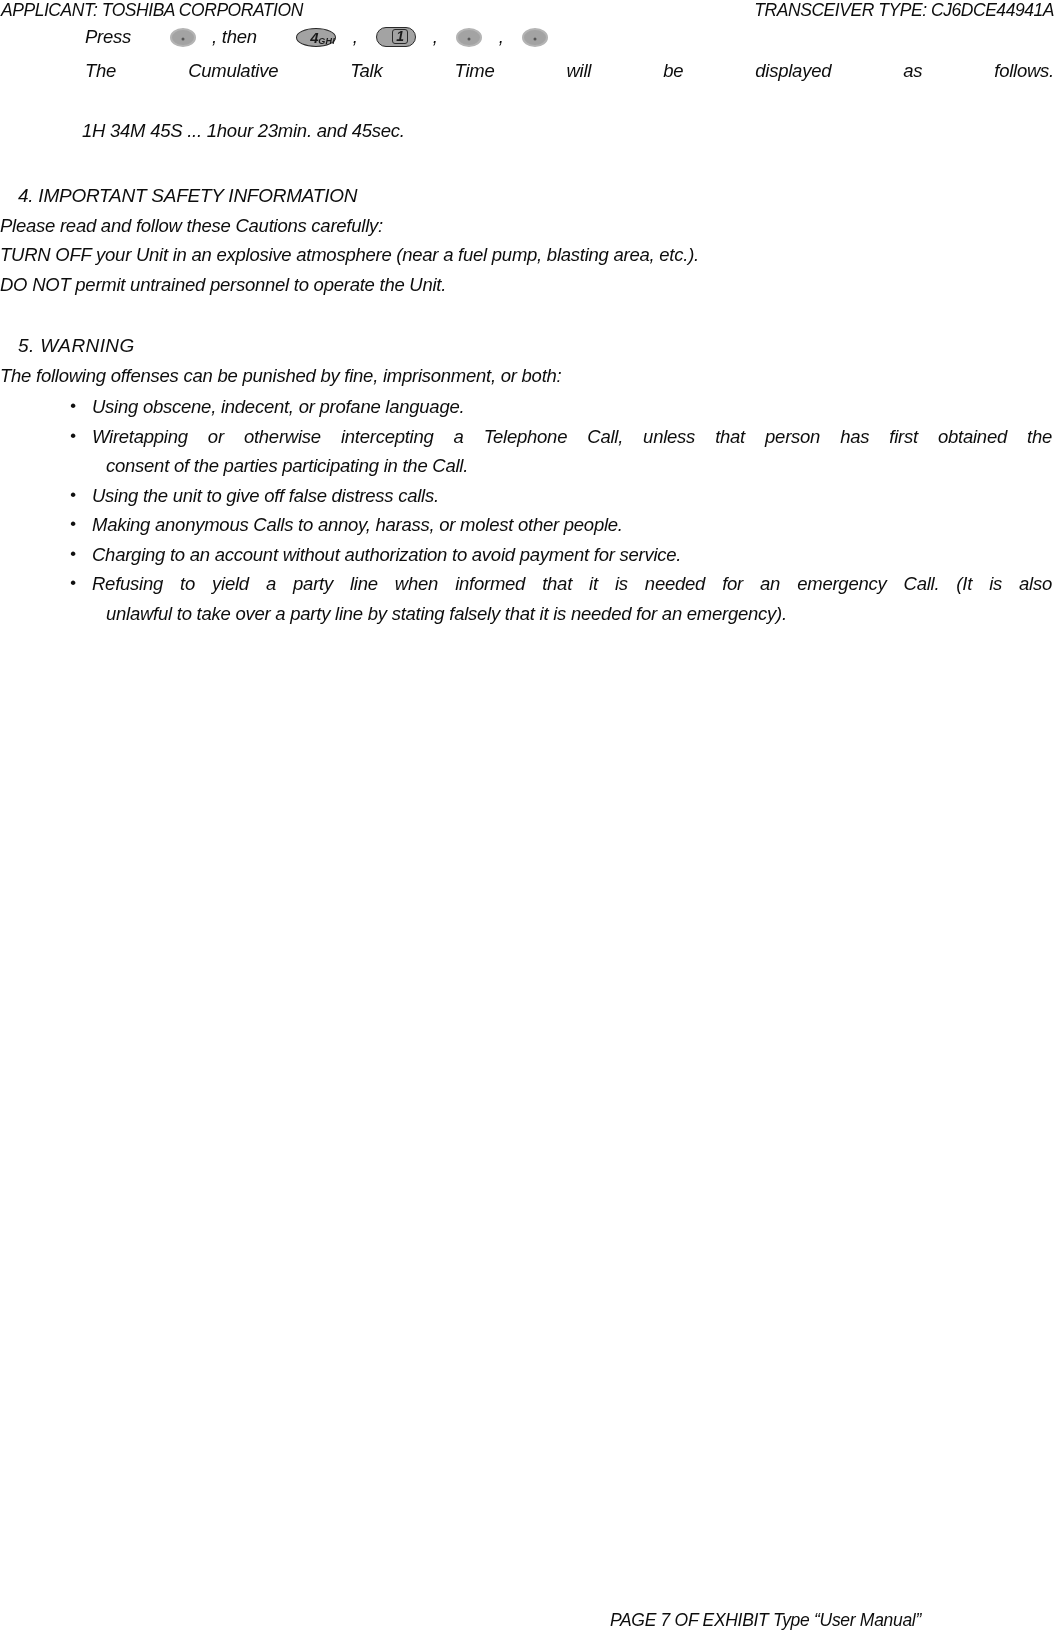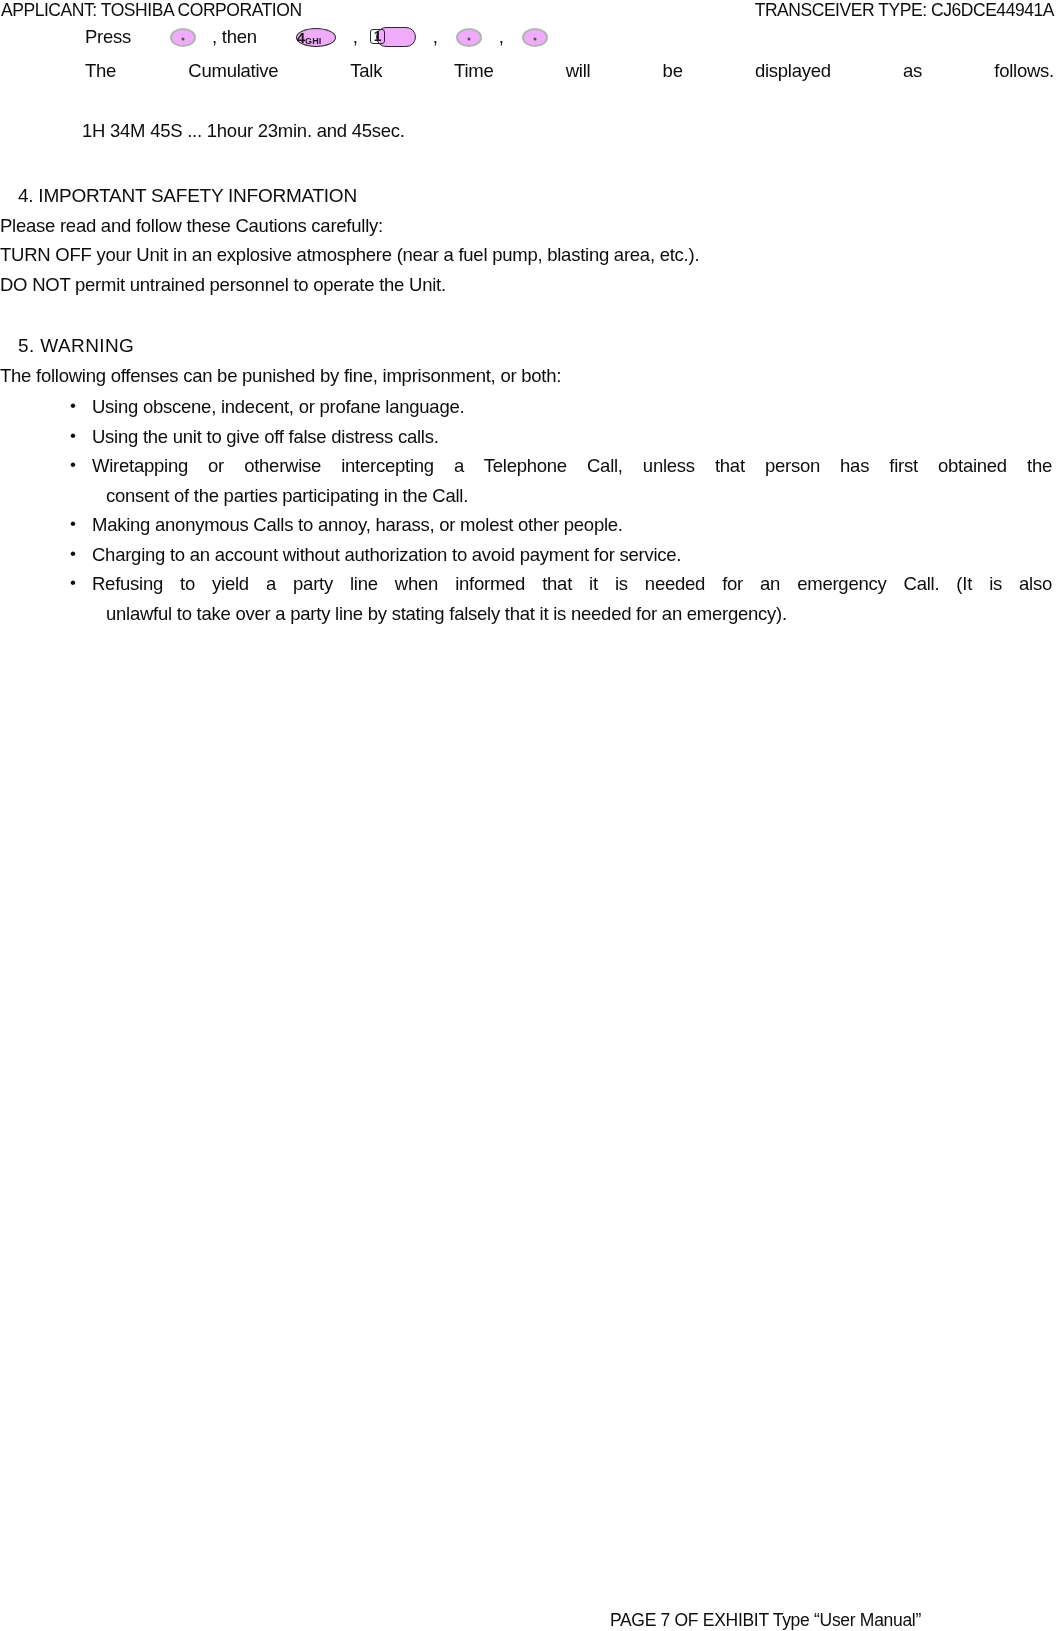--- a/index.html
+++ b/index.html
@@ -1,16 +1,16 @@
 <!DOCTYPE html>
 <html><head>
 <meta charset="utf-8">
 <title>FCC Exhibit User Manual Page</title>
 <style>
-  * { margin:0; padding:0; box-sizing:border-box; }
+  * { margin:0; padding:0; box-sizing:border-box;font-style:italic; }
 
   html, body {
     width:1056px;
     height:1631px;
     background:#ffffff;
   }
 
   body {
     position:relative;
     font-family:"Liberation Sans","DejaVu Sans",sans-serif;
@@ -65,25 +65,25 @@
   .press-line .word { font-size:18.5px; letter-spacing:-0.25px; }
   .press-line .comma { font-size:18.5px; padding:0 2px 0 1px; }
 
   
   .keycap {
     display:inline-block;
     border:1.6px solid #8a8a8a;
     border-radius:50%/50%;
     height:19px;
     line-height:15px;
-    text-align:left;
+    text-align:right;
     vertical-align:middle;
     position:relative;
     color:#1a1a1a;
-    background:#f0abfc;
+    background:#a3a3a3;
   }
   .keycap.blank {
     width:26px;
     border-color:#b4b4b4;
     border-width:2px;
   }
   .keycap.blank::after {
     content:"";
     position:absolute;
     left:50%; top:60%;
@@ -261,27 +261,27 @@
 
     <div class="indent-block para">
       <div class="indent-line">The following offenses can be punished by fine, imprisonment, or both:</div>
     </div>
 
     <ul class="bullets">
       <li>
         <span>Using obscene, indecent, or profane language.</span>
       </li>
       <li>
-        <span>Using the unit to give off false distress calls.</span>
-      </li>
-      <li>
         <span class="justify-line" style="display:block">Wiretapping or otherwise intercepting a Telephone Call, unless that person has first obtained the</span>
         <span class="cont" style="display:block;padding-left:14px">consent of the parties participating in the Call.</span>
       </li>
       <li>
+        <span>Using the unit to give off false distress calls.</span>
+      </li>
+      <li>
         <span>Making anonymous Calls to annoy, harass, or molest other people.</span>
       </li>
       <li>
         <span>Charging to an account without authorization to avoid payment for service.</span>
       </li>
       <li>
         <span class="justify-line" style="display:block">Refusing to yield a party line when informed that it is needed for an emergency Call. (It is also</span>
         <span class="cont" style="display:block;padding-left:14px">unlawful to take over a party line by stating falsely that it is needed for an emergency).</span>
       </li>
     </ul>

